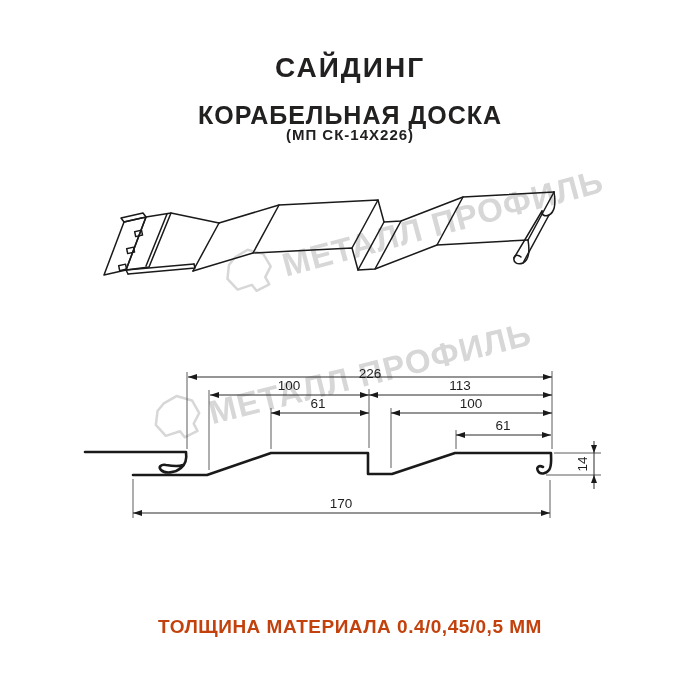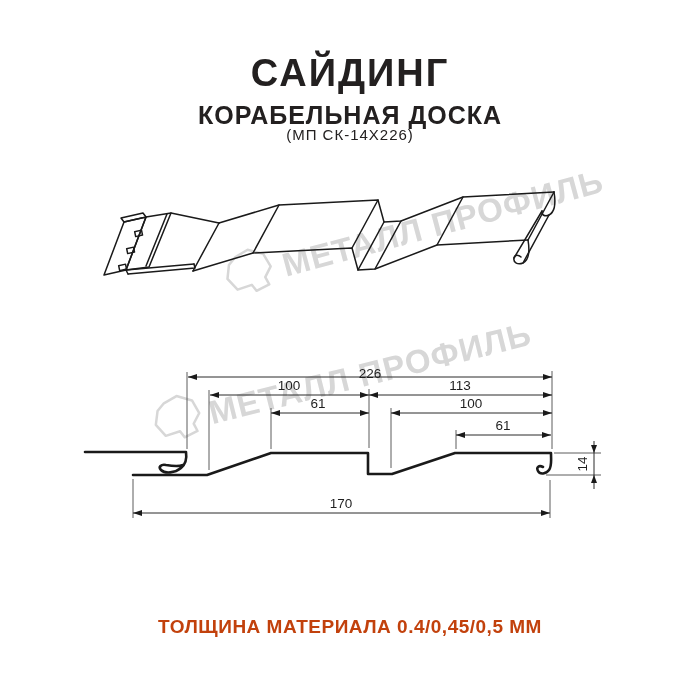--- a/index.html
+++ b/index.html
@@ -1,23 +1,23 @@
 <!DOCTYPE html>
 <html><head>
 <meta charset="utf-8">
 <style>
   html,body{margin:0;padding:0;}
   body{
     width:700px;height:700px;position:relative;background:#ffffff;overflow:hidden;
     font-family:"Liberation Sans","DejaVu Sans",sans-serif;
   }
   .hdr{position:absolute;left:0;right:0;text-align:center;color:#232020;}
-  .title{top:52px;font-size:38px;font-weight:800;letter-spacing:2px;}
+  .title{top:52px;font-size:28px;font-weight:800;letter-spacing:2px;}
   .subtitle{top:101px;font-size:25px;font-weight:700;letter-spacing:1px;}
-  .code{top:126px;font-size:15px;font-weight:400;letter-spacing:1px;text-align:center;}
+  .code{top:126px;font-size:15px;font-weight:700;letter-spacing:1px;text-align:center;}
   .footer{top:616px;font-size:19px;font-weight:600;letter-spacing:.5px;color:#c2410c;}
   .dim{
     position:absolute;font-size:13.5px;color:#1f1f1f;white-space:nowrap;
     transform:translate(-50%,-100%);line-height:1;
   }
   .dim.rot{transform:translate(-50%,-50%) rotate(-90deg);}
   svg{position:absolute;left:0;top:0;}
   .steel{fill:none;stroke:#1a1a1a;stroke-width:2.6;stroke-linejoin:round;stroke-linecap:round;}
   .edge{fill:none;stroke:#1a1a1a;stroke-width:1.5;stroke-linejoin:round;stroke-linecap:round;}
   .thin{fill:none;stroke:#4a4a4a;stroke-width:0.9;}

